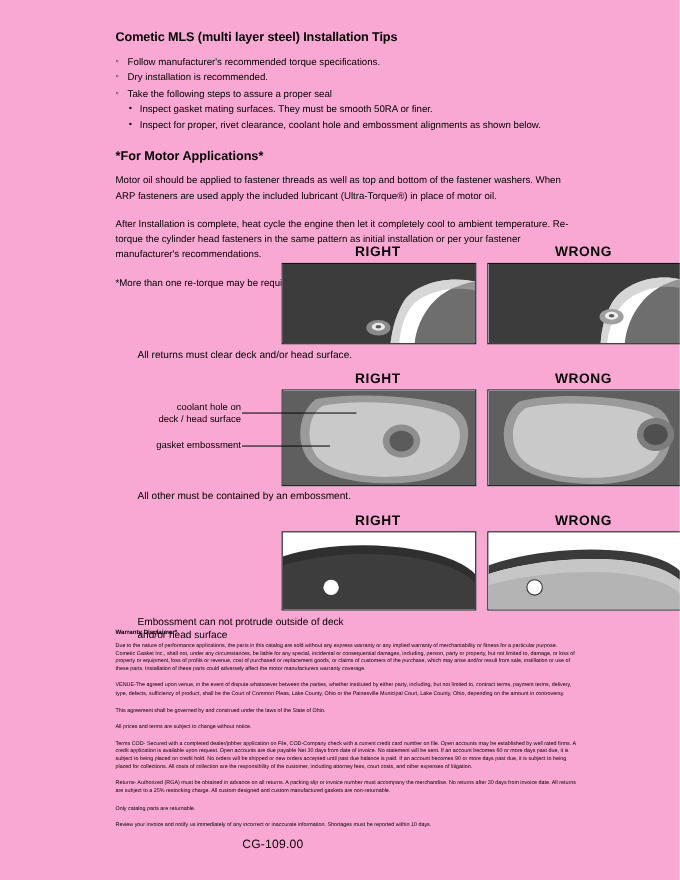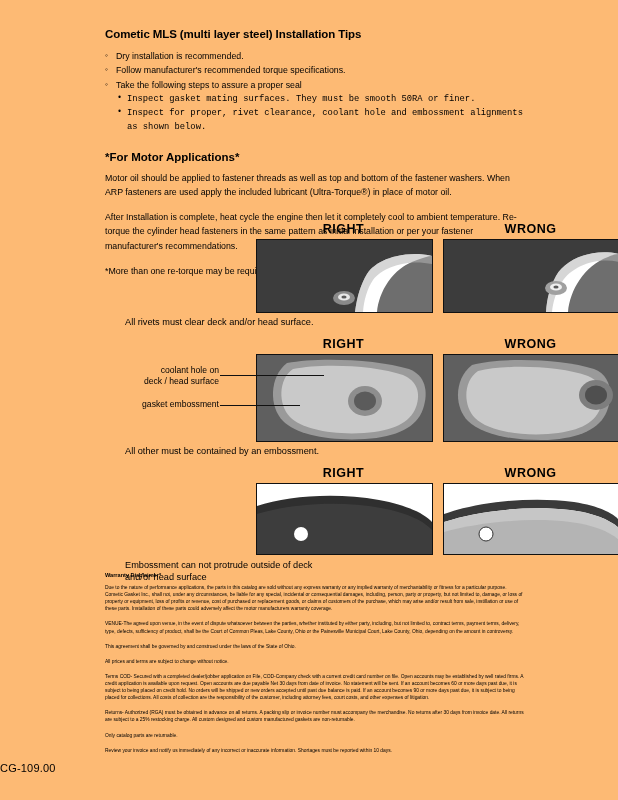--- a/index.html
+++ b/index.html
@@ -13,21 +13,21 @@
     font-family: "Liberation Sans", sans-serif;
     color: #000;
     position: relative;
     overflow: hidden;
   }
   .page {
     position: absolute;
     left: 0; top: 0;
     width: 618px;
     height: 800px;
-    background: #fdba74;
+    background: #f9a8d4;
   }
   .content {
     position: absolute;
     left: 105px;
     top: 28px;
     width: 420px;
   }
   h1.title {
     font-size: 11.5px;
     font-weight: bold;
@@ -49,21 +49,20 @@
     content: "\25E6";
     position: absolute;
     left: 0;
     top: 0;
     font-size: 8.5px;
   }
   ul.subbullets {
     list-style: none;
     margin: 0;
     padding: 0 0 0 12px;
-    font-family: Liberation Mono, monospace;
   }
   ul.subbullets > li {
     font-size: 8.8px;
     line-height: 1.62;
     position: relative;
     padding-left: 10px;
   }
   ul.subbullets > li::before {
     content: "\2022";
     position: absolute;
@@ -166,35 +165,36 @@
     font-size: 4.9px;
     line-height: 1.45;
     margin: 0 0 8px 0;
     text-align: left;
   }
   .docnum {
     position: absolute;
     left: 0;
     top: 762px;
     width: 496px;
+    text-align: center;
     font-size: 11px;
     letter-spacing: 0.2px;
   }
 </style>
 </head>
 <body>
 
 <div class="page">
 
   <div class="content">
     <h1 class="title">Cometic MLS (multi layer steel) Installation Tips</h1>
 
     <ul class="bullets">
+      <li>Follow manufacturer's recommended torque specifications.</li>
       <li>Dry installation is recommended.</li>
-      <li>Follow manufacturer's recommended torque specifications.</li>
       <li>Take the following steps to assure a proper seal</li>
     </ul>
     <ul class="subbullets">
       <li>Inspect gasket mating surfaces.  They must be smooth 50RA or finer.</li>
       <li>Inspect for proper, rivet clearance, coolant hole and embossment alignments as shown below.</li>
     </ul>
 
     <h2 class="subtitle">*For Motor Applications*</h2>
     <p class="para">Motor oil should be applied to fastener threads as well as top and bottom of the fastener washers. When ARP fasteners are used apply the included lubricant (Ultra-Torque®) in place of motor oil.</p>
     <p class="para">After Installation is complete, heat cycle the engine then let it completely cool to ambient temperature. Re-torque the cylinder head fasteners in the same pattern as initial installation or per your fastener manufacturer's recommendations.</p>
@@ -227,21 +227,21 @@
               <path d="M0,0 L175,0 L175,14 C150,8 122,18 112,36 C106,47 103,58 102,72 L0,72 Z" fill="#3c3c3c"></path>
               <path d="M175,14 L175,72 L124,72 C126,50 140,26 164,17 C168,15 172,14 175,14 Z" fill="#6e6e6e"></path>
               <path d="M102,72 C103,58 106,47 112,36 C122,18 150,8 175,14 L175,22 C153,17 128,26 118,42 C112,52 109,62 108,72 Z" fill="#b4b4b4" opacity="0.55"></path>
               <ellipse cx="112" cy="48" rx="11" ry="7" fill="#a0a0a0"></ellipse>
               <ellipse cx="112" cy="47" rx="6" ry="3.6" fill="#efefef"></ellipse>
               <ellipse cx="112" cy="47" rx="2.6" ry="1.6" fill="#5a5a5a"></ellipse>
             </svg>
           </div>
         </div>
       </div>
-      <p class="caption">All rivets must clear deck and/or head surface.</p>
+      <p class="caption">All returns must clear deck and/or head surface.</p>
     </div>
 
     <div class="fig-group" style="margin-top:10px;">
       <div class="fig-row">
         <div class="fig-col">
           <div class="fig-label">RIGHT</div>
           <div class="fig-box tall">
             <svg width="175" height="86" viewBox="0 0 175 86">
               <rect x="0" y="0" width="175" height="86" fill="#ffffff"></rect>
               <path d="M0,0 L175,0 L175,86 L0,86 Z" fill="#5f5f5f"></path>

